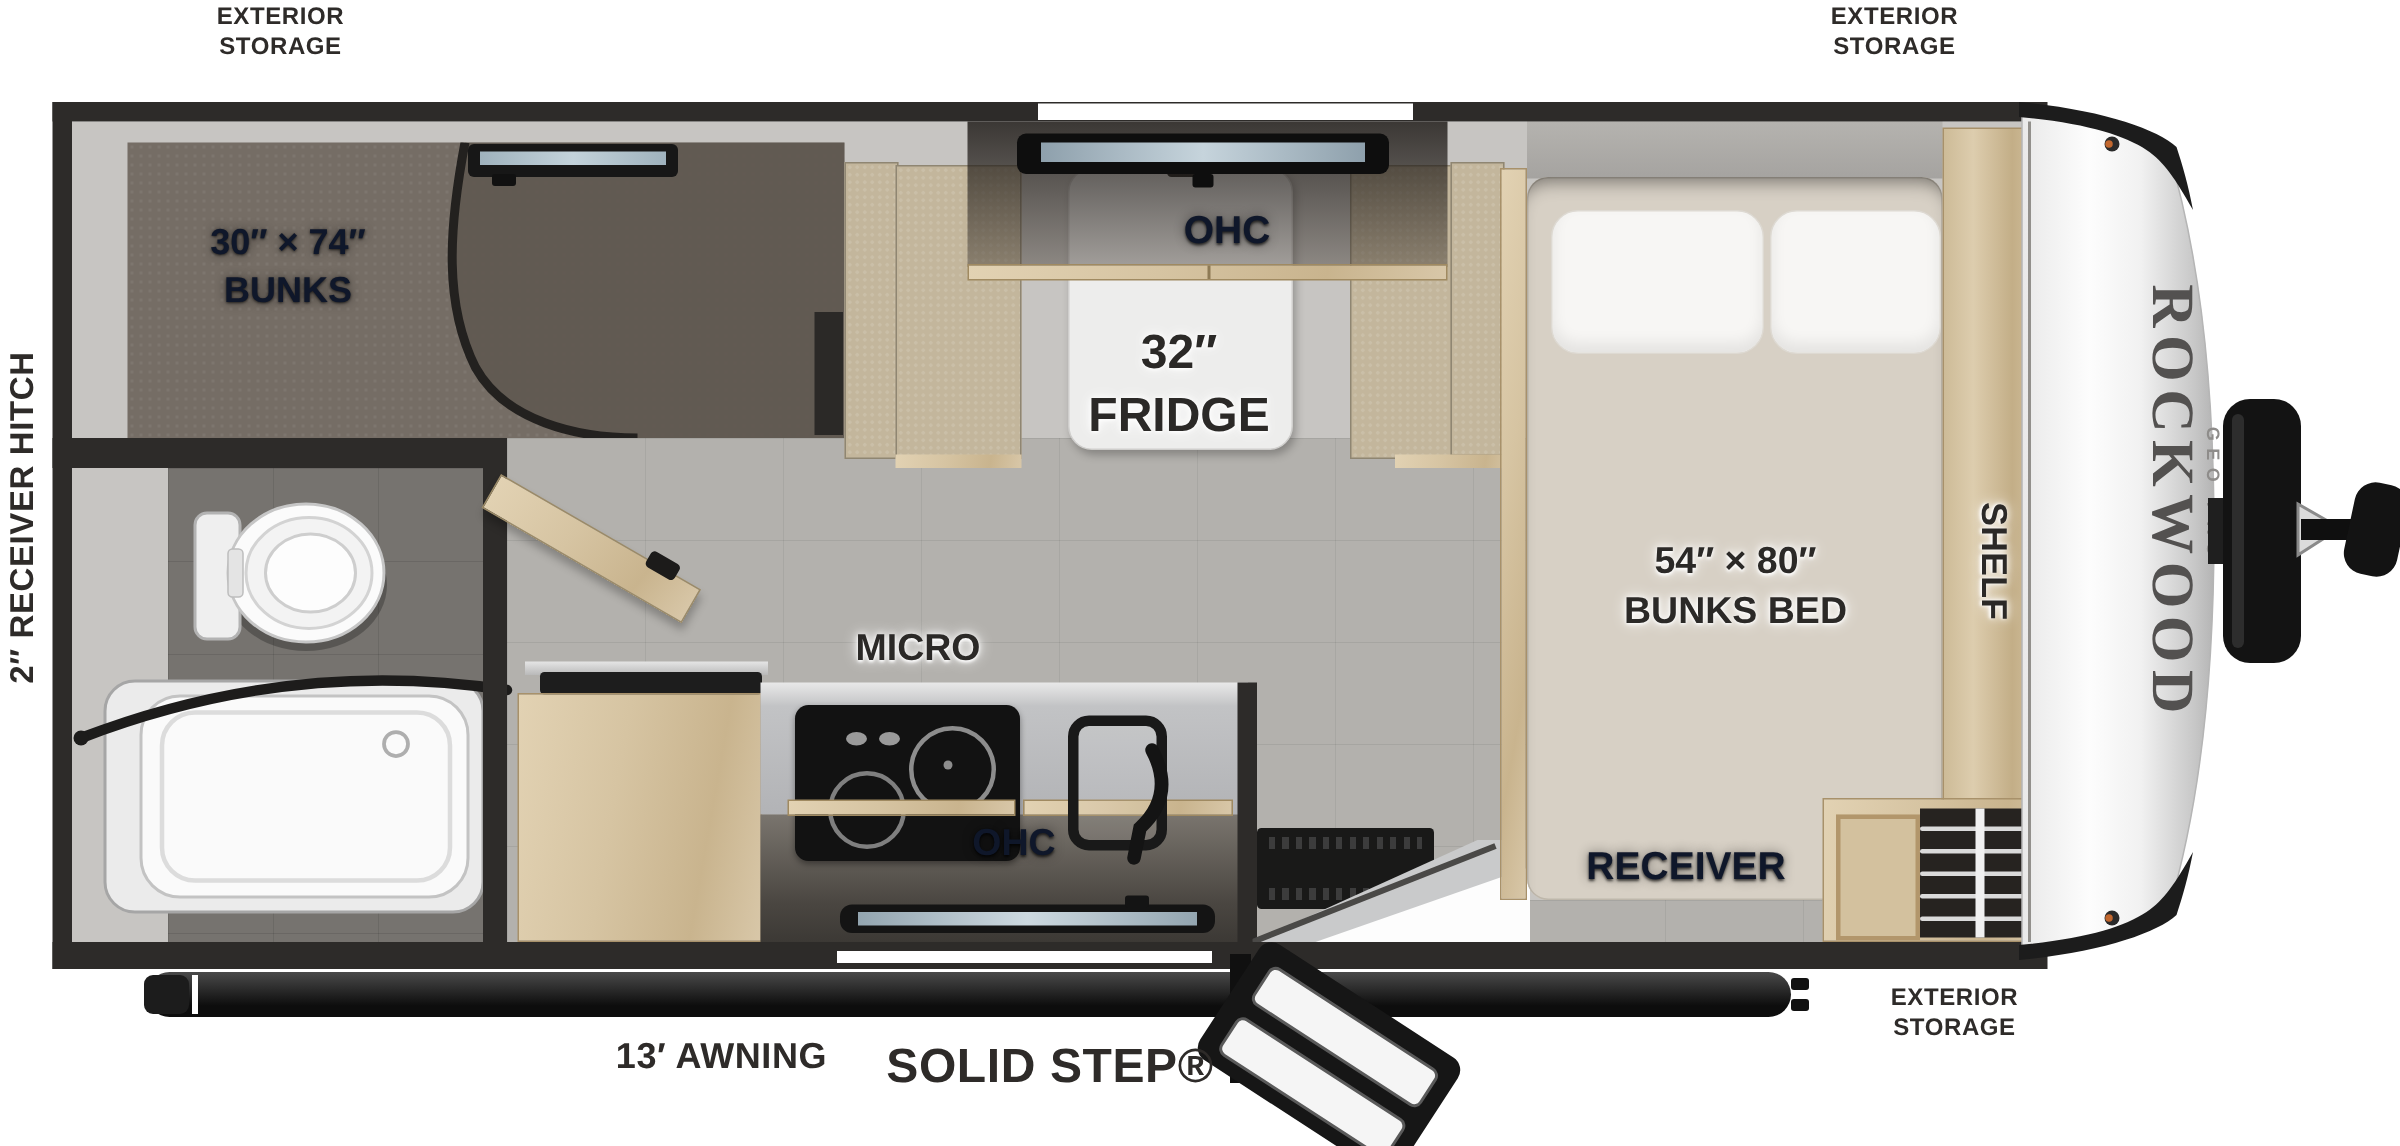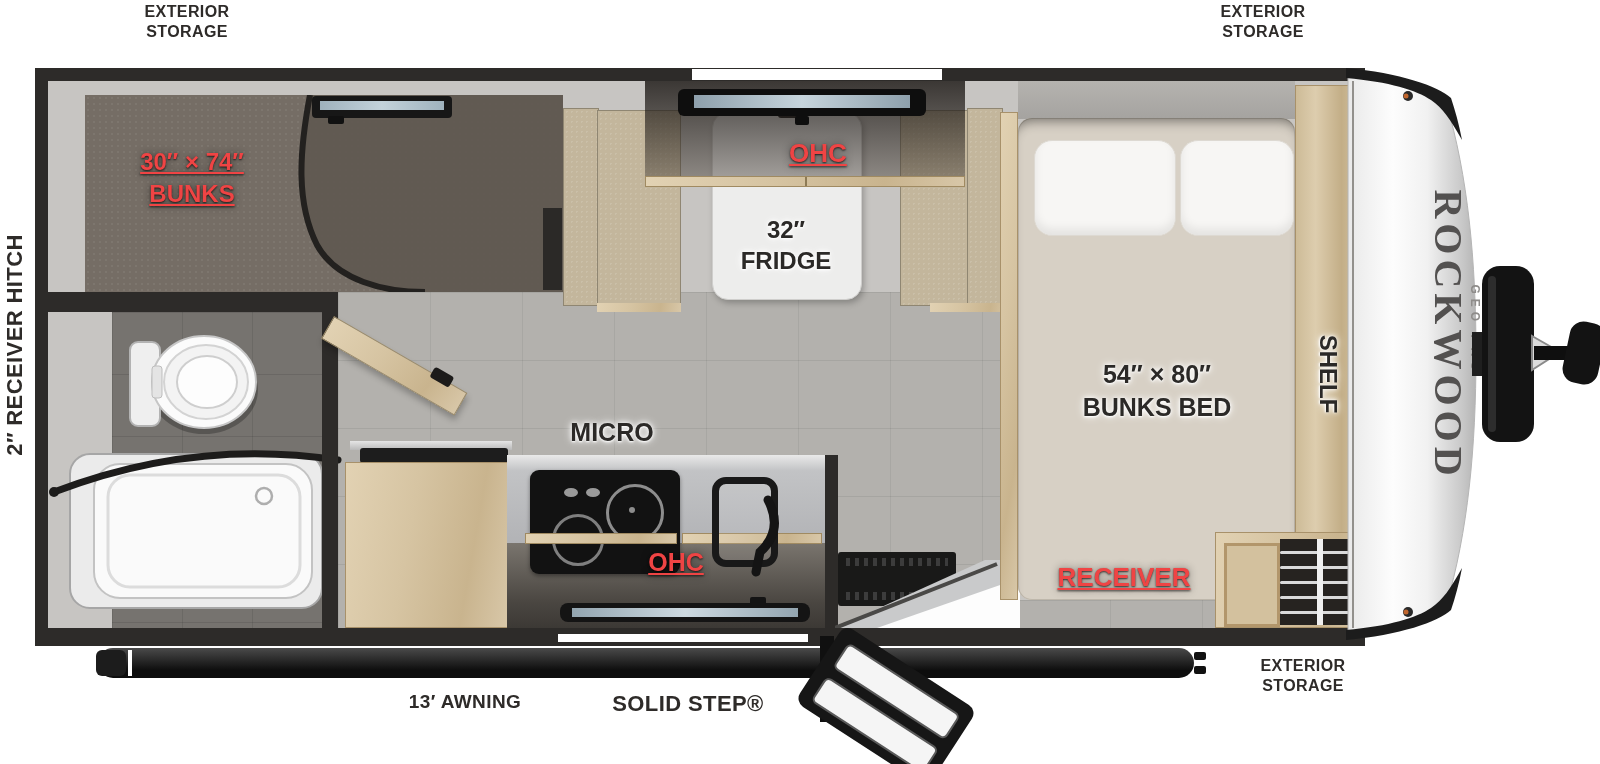--- a/index.html
+++ b/index.html
@@ -2,22 +2,22 @@
 <html><head>
 <meta charset="utf-8">
 <style>
   html,body{margin:0;padding:0;background:#fff;}
   #canvas{position:relative;width:1600px;height:764px;background:#fff;overflow:hidden;
           font-family:"Liberation Sans",sans-serif;}
   .abs{position:absolute;}
   
   .xlbl{font-weight:bold;color:#2e2b29;font-size:16px;line-height:1.28;text-align:center;letter-spacing:.4px;}
   
-  .wlbl{font-weight:bold;color:#ef4444;text-align:center;
-        text-shadow:0 1px 2px rgba(0,0,0,.7),0 0 8px rgba(0,0,0,.45);text-decoration:underline;}
+  .wlbl{font-weight:bold;color:#0f172a;text-align:center;
+        text-shadow:0 1px 2px rgba(0,0,0,.7),0 0 8px rgba(0,0,0,.45);}
   
   .dlbl{font-weight:bold;color:#2b2927;text-align:center;
         text-shadow:0 0 5px #fff,0 0 10px #fff,0 1px 2px rgba(255,255,255,.95);}
   .wall{background:#2d2b29;}
   .wood{background:linear-gradient(100deg,#e2d2b3 0%,#d6c4a2 40%,#c9b48e 75%,#d8c7a8 100%);}
   .tile{background-color:#b3b1ad;
         background-image:linear-gradient(rgba(0,0,0,.07) 1px,transparent 1px),
                          linear-gradient(90deg,rgba(0,0,0,.06) 1px,transparent 1px);
         background-size:92px 68px;}
   .btile{background-color:#76736f;
@@ -113,21 +113,21 @@
   <div class="abs" style="left:678px;top:89px;width:248px;height:27px;background:#0e0e0e;border-radius:6px;">
     <div class="abs" style="left:16px;top:6px;width:216px;height:13px;
                 background:linear-gradient(90deg,#8ea0ac,#c6d4dc,#8ea0ac);"></div>
   </div>
   <div class="abs" style="left:795px;top:116px;width:14px;height:9px;background:#0e0e0e;border-radius:2px;"></div>
 
   <div class="abs wood" style="left:645px;top:176px;width:320px;height:11px;border:1px solid #a08a61;box-sizing:border-box;">
     <div class="abs" style="left:159px;top:0;width:2px;height:100%;background:#8d7a55;"></div>
   </div>
   <div class="abs wlbl" style="left:768px;top:138px;width:100px;font-size:26px;">OHC</div>
-  <div class="abs dlbl" style="left:706px;top:214px;width:160px;font-size:24px;line-height:1.3;text-align:center;">
+  <div class="abs dlbl" style="left:706px;top:214px;width:160px;font-size:32px;line-height:1.3;text-align:center;">
     <div>32″</div>
     <div>FRIDGE</div>
   </div>
 
   <div class="abs" style="left:350px;top:441px;width:162px;height:9px;background:linear-gradient(#e5e5e5,#b9b9b9);"></div>
   <div class="abs" style="left:360px;top:448px;width:148px;height:15px;background:#1d1d1d;border-radius:3px;"></div>
   <div class="abs wood" style="left:345px;top:462px;width:163px;height:166px;border:1px solid #a8916a;box-sizing:border-box;"></div>
 
   <div class="abs" style="left:507px;top:455px;width:325px;height:88px;
               background:linear-gradient(180deg,#e9e9e9 0%,#c2c3c5 18%,#b2b3b6 100%);"></div>
@@ -269,18 +269,18 @@
   </div>
   <div class="abs xlbl" style="left:1138px;top:2px;width:250px;">
     <div>EXTERIOR</div>
     <div>STORAGE</div>
   </div>
   <div class="abs xlbl" style="left:1178px;top:656px;width:250px;">
     <div>EXTERIOR</div>
     <div>STORAGE</div>
   </div>
   <div class="abs xlbl" style="left:-150px;top:331px;width:330px;height:28px;transform:rotate(-90deg);font-size:22px;">2″ RECEIVER HITCH</div>
-  <div class="abs xlbl" style="left:340px;top:690px;width:250px;font-size:19px;">13′ AWNING</div>
-  <div class="abs xlbl" style="left:563px;top:690px;width:250px;font-size:22px;">
+  <div class="abs xlbl" style="left:356px;top:690px;width:250px;font-size:24px;">13′ AWNING</div>
+  <div class="abs xlbl" style="left:575px;top:690px;width:250px;font-size:32px;">
     <div>SOLID STEP®</div>
   </div>
 
 </div>
 
 </body></html>

